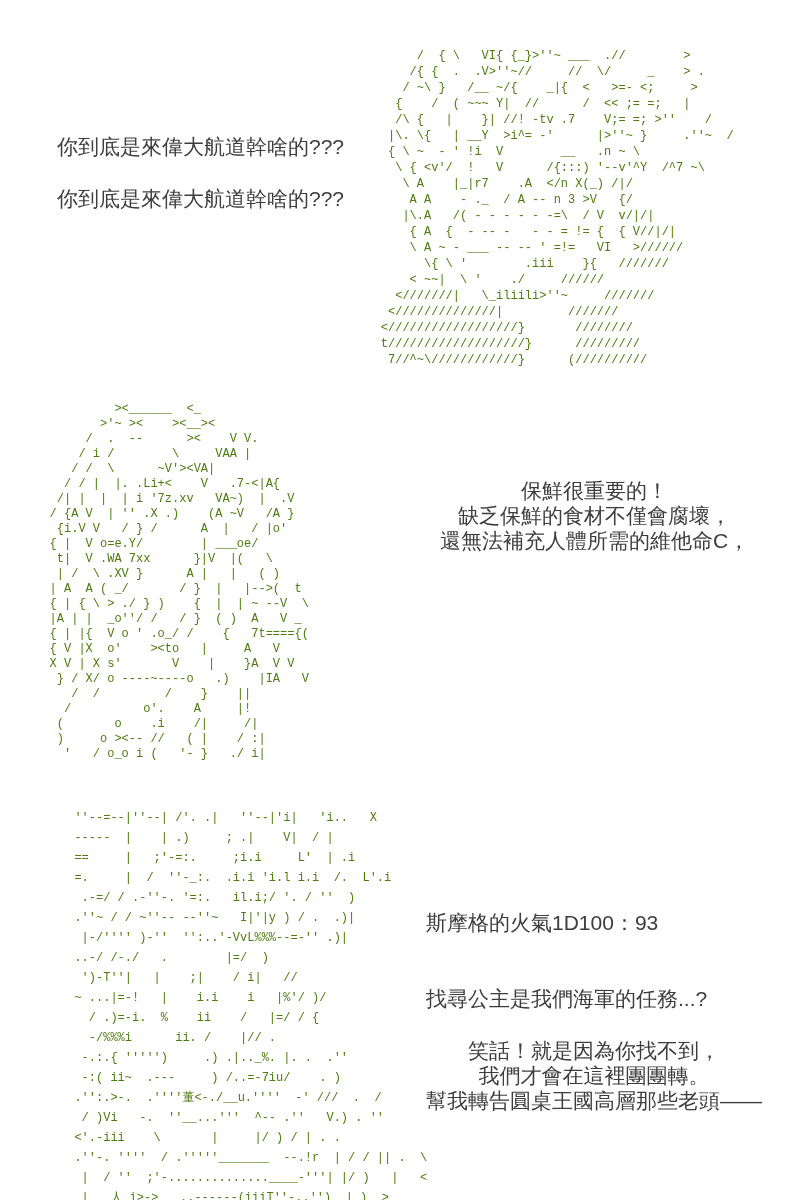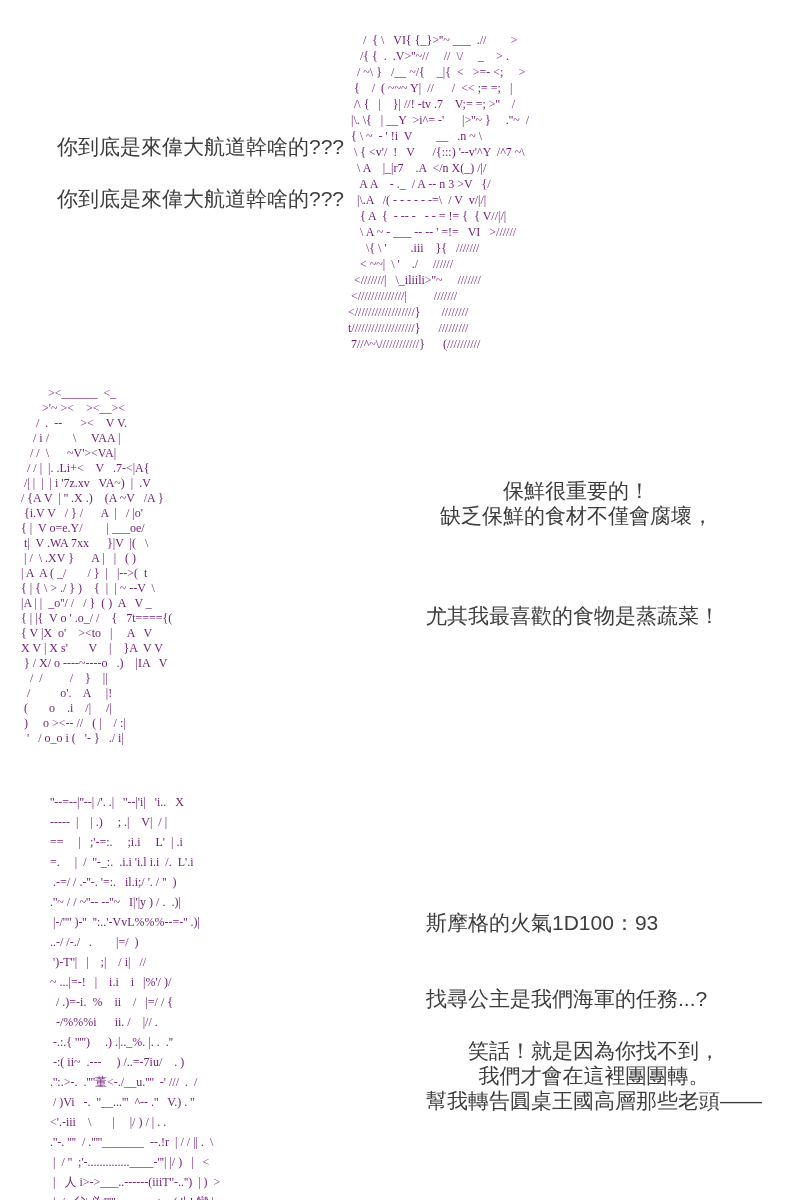--- a/index.html
+++ b/index.html
@@ -17,23 +17,23 @@
     font-size: 21px;
     line-height: 25px;
     white-space: nowrap;
     font-weight: 400;
     text-align: center;
   }
   .dialogue .line { min-height: 25px; }
   .gap-top { margin-top: 27px; }
   .aa {
     position: absolute;
-    margin: 0;
-    color: #701a75;
-    font-family: Liberation Serif, serif;
+    margin: 16px;
+    color: #4d7c0f;
+    font-family: Liberation Mono, monospace;
     font-size: 12px;
     white-space: pre;
     letter-spacing: 0;
   }
   #aa-smoker   { left: 336px; top:  32px; line-height: 16px;   }
   #aa-princess { left:  12px; top: 386px; line-height: 15px;   }
   #aa-bottom   { left:  44px; top: 792px; line-height: 20px; }
   #dlg-top-left   { left:  57px; top: 134px; }
   #dlg-fresh      { left: 440px; top: 478px; }
   #dlg-veggie     { left: 426px; top: 603px; }
@@ -93,24 +93,24 @@
     } / X/ o ----~----o   .)    |IA   V
       /  /         /    }    ||
      /          o'.    A     |!
     (       o    .i    /|     /|
     )     o &gt;&lt;-- //   ( |    / :|
      '   / o_o i (   '- }   ./ i|</pre>
 
   <div class="dialogue" id="dlg-fresh">
     <div class="line">保鮮很重要的！</div>
     <div class="line">缺乏保鮮的食材不僅會腐壞，</div>
+    <div class="line">還無法補充人體所需的維他命C，</div>
   </div>
 
   <div class="dialogue" id="dlg-veggie">
-    <div class="line">尤其我最喜歡的食物是蒸蔬菜！</div>
   </div>
 
   <pre class="aa" id="aa-bottom">  ''--=--|''--| /'. .|   ''--|'i|   'i..   X
   -----  |    | .)     ; .|    V|  / |
   ==     |   ;'-=:.     ;i.i     L'  | .i
   =.     |  /  ''-_:.  .i.i 'i.l i.i  /.  L'.i
    .-=/ / .-''-. '=:.   il.i;/ '. / ''  )
   .''~ / / ~''-- --''~   I|'|y ) / .  .)|
    |-/'''' )-''  '':..'-VvL%%%--=-'' .)|
   ..-/ /-./   .        |=/  )

